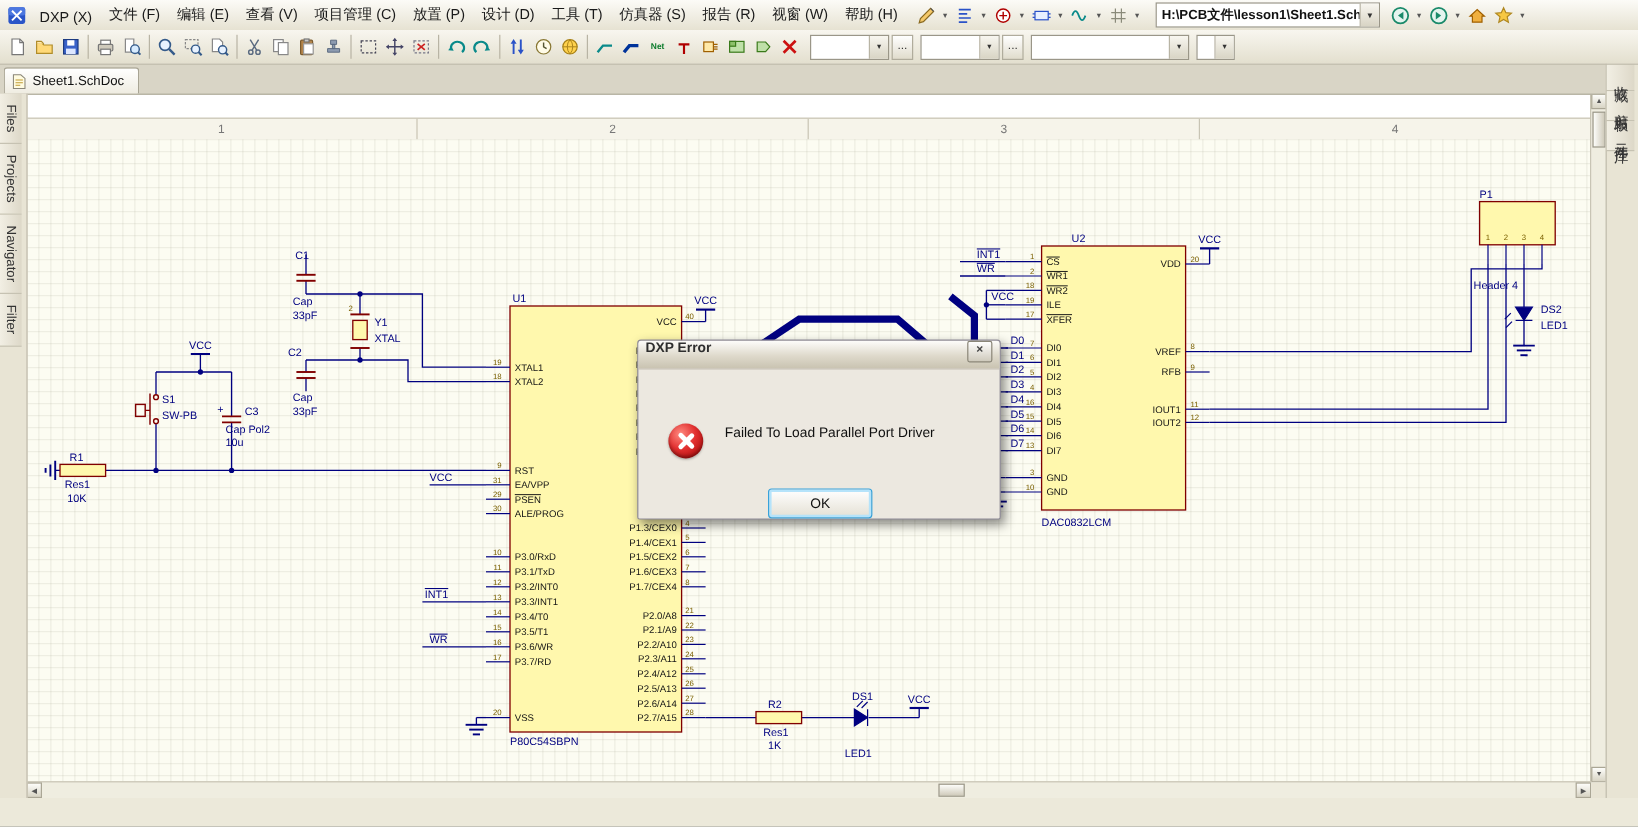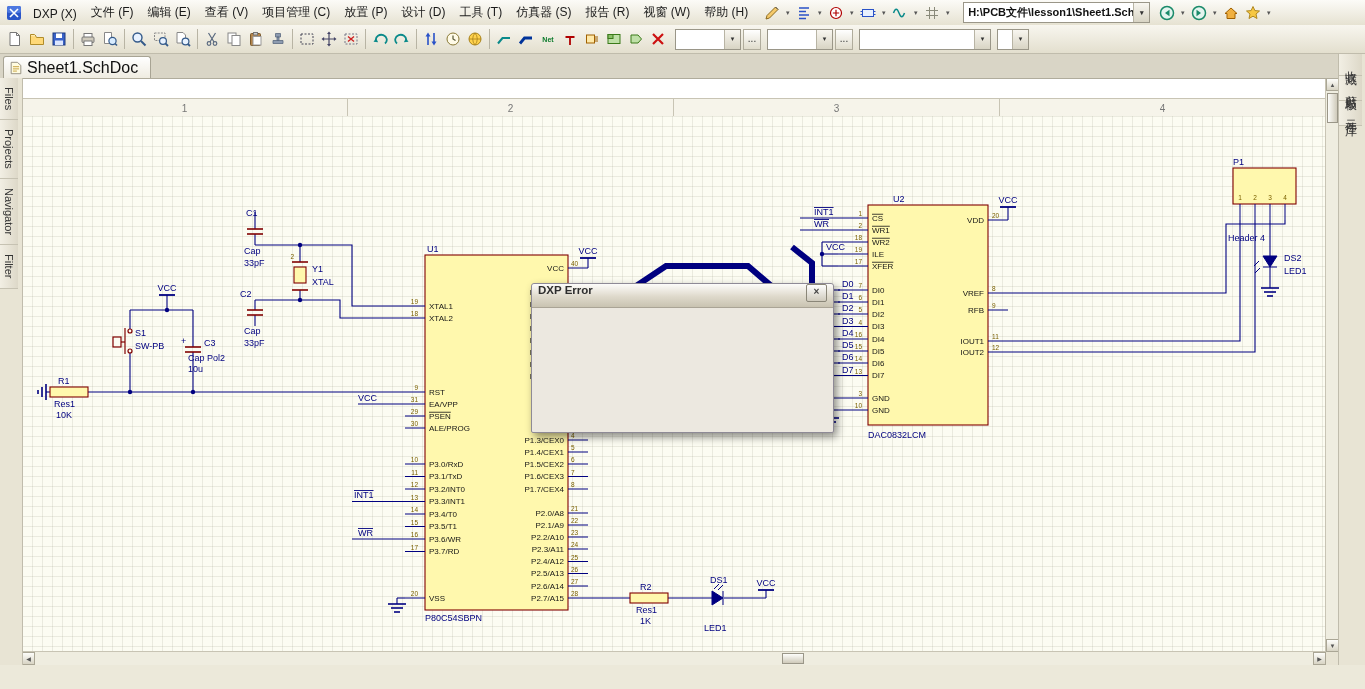--- a/index.html
+++ b/index.html
@@ -18,21 +18,21 @@
   .dd-btn{width:15px;height:100%;background:linear-gradient(#f8f6f0,#d8d4c4);border-left:1px solid #b8b4a4;font-size:7px;display:flex;align-items:center;justify-content:center;color:#333;}
   .nav-wrap{display:flex;align-items:center;margin-left:6px;}
   
   .toolbar{position:absolute;left:0;top:25px;right:0;height:28px;background:linear-gradient(#f8f6ef,#e3dfce);border-bottom:1px solid #c0bcac;display:flex;align-items:center;padding:0 4px;z-index:5;}
   .tsep{width:1px;height:20px;background:#b8b4a4;margin:0 3px;}
   .combo{height:19px;background:#fff;border:1px solid #9a9688;display:flex;align-items:center;margin-left:6px;}
   .combo-text{flex:1;}
   .dots{min-width:16px;height:19px;border:1px solid #b0ac9c;background:linear-gradient(#fff,#e0dccc);margin-left:2px;font-size:10px;text-align:center;line-height:17px;color:#333;}
   
   .tabbar{position:absolute;left:0;top:53px;right:26px;height:25px;background:#d9d5c6;border-bottom:1px solid #b0ac9c;display:flex;align-items:flex-end;padding-left:3px;z-index:4;}
-  .doc-tab{height:21px;background:linear-gradient(#ffffff,#efece1);border:1px solid #a8a494;border-bottom:none;border-radius:3px 3px 0 0;display:flex;align-items:center;padding:0 12px 0 5px;font-size:16px;color:#111;gap:4px;}
+  .doc-tab{height:21px;background:linear-gradient(#ffffff,#efece1);border:1px solid #a8a494;border-bottom:none;border-radius:3px 3px 0 0;display:flex;align-items:center;padding:0 12px 0 5px;font-size:11px;color:#111;gap:4px;}
   
   .left-strip{position:absolute;left:0;top:78px;width:22px;bottom:24px;background:#e8e4d4;border-right:1px solid #c0bcac;z-index:4;}
   .right-strip{position:absolute;right:0;top:53px;width:26px;bottom:24px;background:#e8e4d4;border-left:1px solid #c0bcac;z-index:4;}
   .side-tab{writing-mode:vertical-rl;font-size:11px;color:#333;padding:9px 3px;border-bottom:1px solid #c6c2b2;text-align:center;background:linear-gradient(90deg,#f2efe4,#ddd8c8);}
   .right-strip .side-tab{font-size:12px;letter-spacing:2px;}
   
   .canvas-wrap{position:absolute;left:22px;top:78px;right:26px;bottom:24px;background:#ffffff;}
   .ruler{position:absolute;left:0;top:20px;height:18px;right:13px;background:#f6f4ea;border-top:1px solid #c8c4b4;border-bottom:1px solid #c8c4b4;display:flex;}
   .ruler-cell{flex:1;border-right:1px solid #c8c4b4;display:flex;align-items:center;justify-content:center;font-size:10px;color:#777;}
   .canvas{position:absolute;left:0;top:38px;right:13px;bottom:13px;background-color:#fcfcf2;
@@ -880,15 +880,23 @@
     </div>
     <div class="corner"></div>
   </div>
 
 
   <div class="dialog">
     <div class="dlg-title">
       <span>DXP Error</span>
       <span class="dlg-close">×</span>
     </div>
+    <div class="dlg-body">
+      <div class="err-icon">
+          <i class="a"></i>
+          <i class="b"></i>
+        </div>
+      <div class="dlg-msg">Failed To Load Parallel Port Driver</div>
+      <button class="dlg-ok">OK</button>
+    </div>
   </div>
 
 </div>
 
 </body></html>

